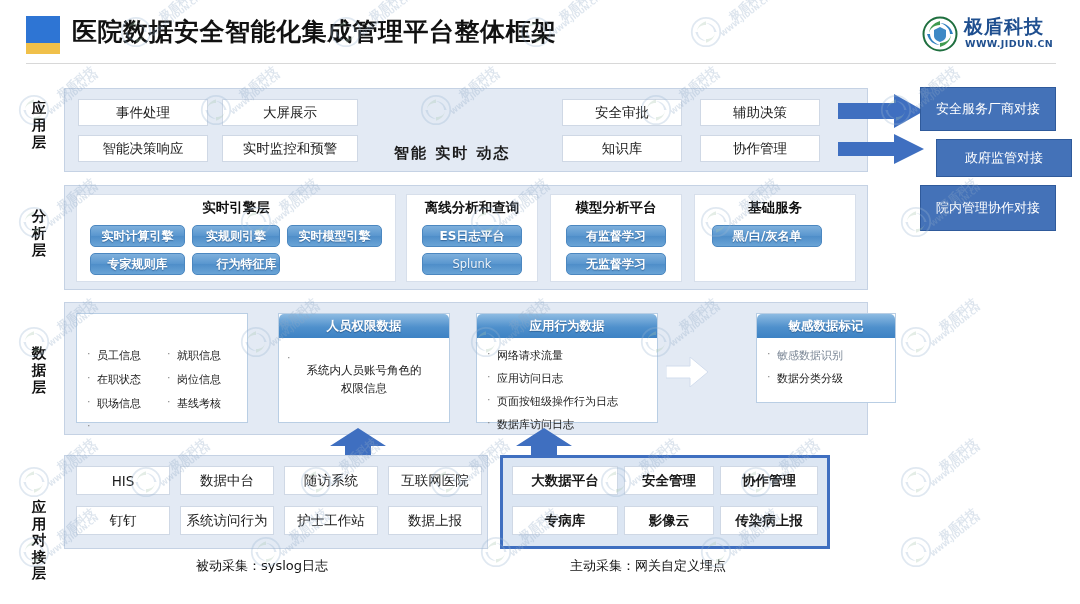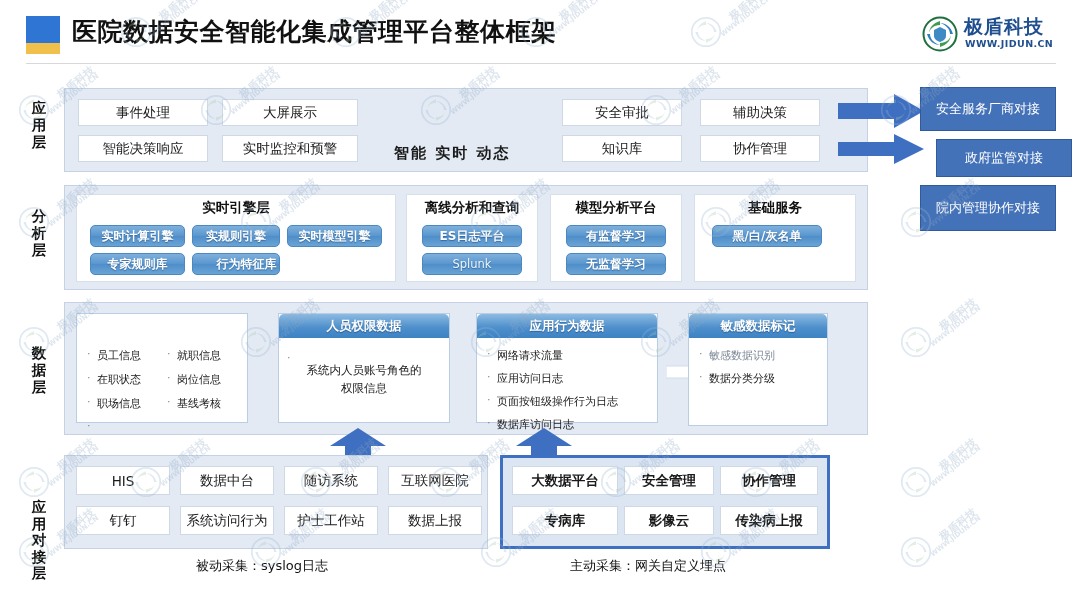--- a/index.html
+++ b/index.html
@@ -389,21 +389,21 @@
         <span class="b-dot">·</span>
         <span>数据库访问日志</span>
       </div>
   </div>
 </div>
 
 <svg class="arrow-right" style="left:666px; top:357px;" width="42" height="30" viewBox="0 0 42 30">
   <path d="M0 9 L24 9 L24 0 L42 15 L24 30 L24 21 L0 21 Z" fill="#ffffff" stroke="#d2dded" stroke-width="1"></path>
 </svg>
 
-<div class="card" style="left:688px; top:313px; width:140px; height:113px;">
+<div class="card" style="left:756px; top:313px; width:140px; height:90px;">
   <div class="card-head">敏感数据标记</div>
   <div class="bullets">
     <div class="b-row" style="margin-bottom:8px; color:#7b8796;">
         <span class="b-dot">·</span>
         <span>敏感数据识别</span>
       </div>
     <div class="b-row" style="margin-bottom:0;">
         <span class="b-dot">·</span>
         <span>数据分类分级</span>
       </div>

